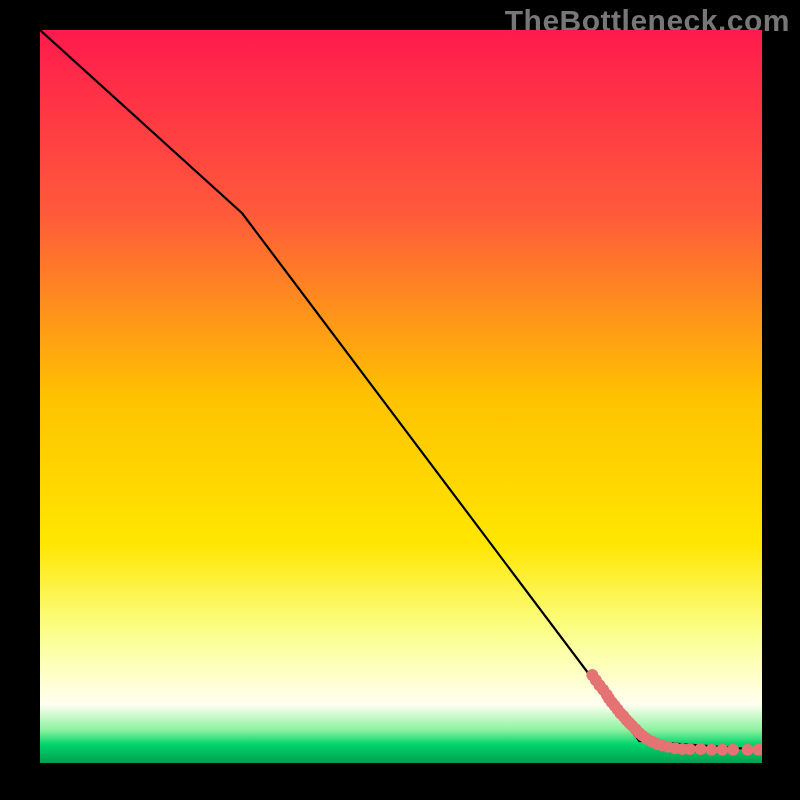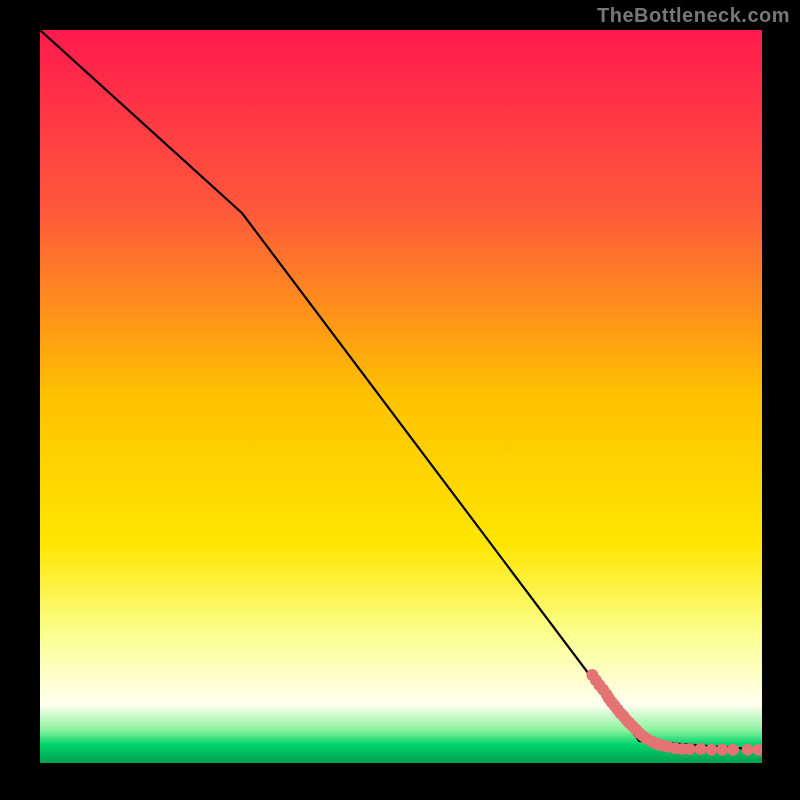--- a/index.html
+++ b/index.html
@@ -14,21 +14,21 @@
   .frame {
     position: relative;
     width: 800px;
     height: 800px;
   }
   .watermark {
     position: absolute;
     top: 4px;
     right: 10px;
     color: #777;
-    font-size: 20px;
+    font-size: 30px;
     font-weight: bold;
     letter-spacing: 0.5px;
     margin-left: 40px;
   }
   svg.plot {
     position: absolute;
     left: 40px;
     top: 30px;
     width: 722px;
     height: 733px;

